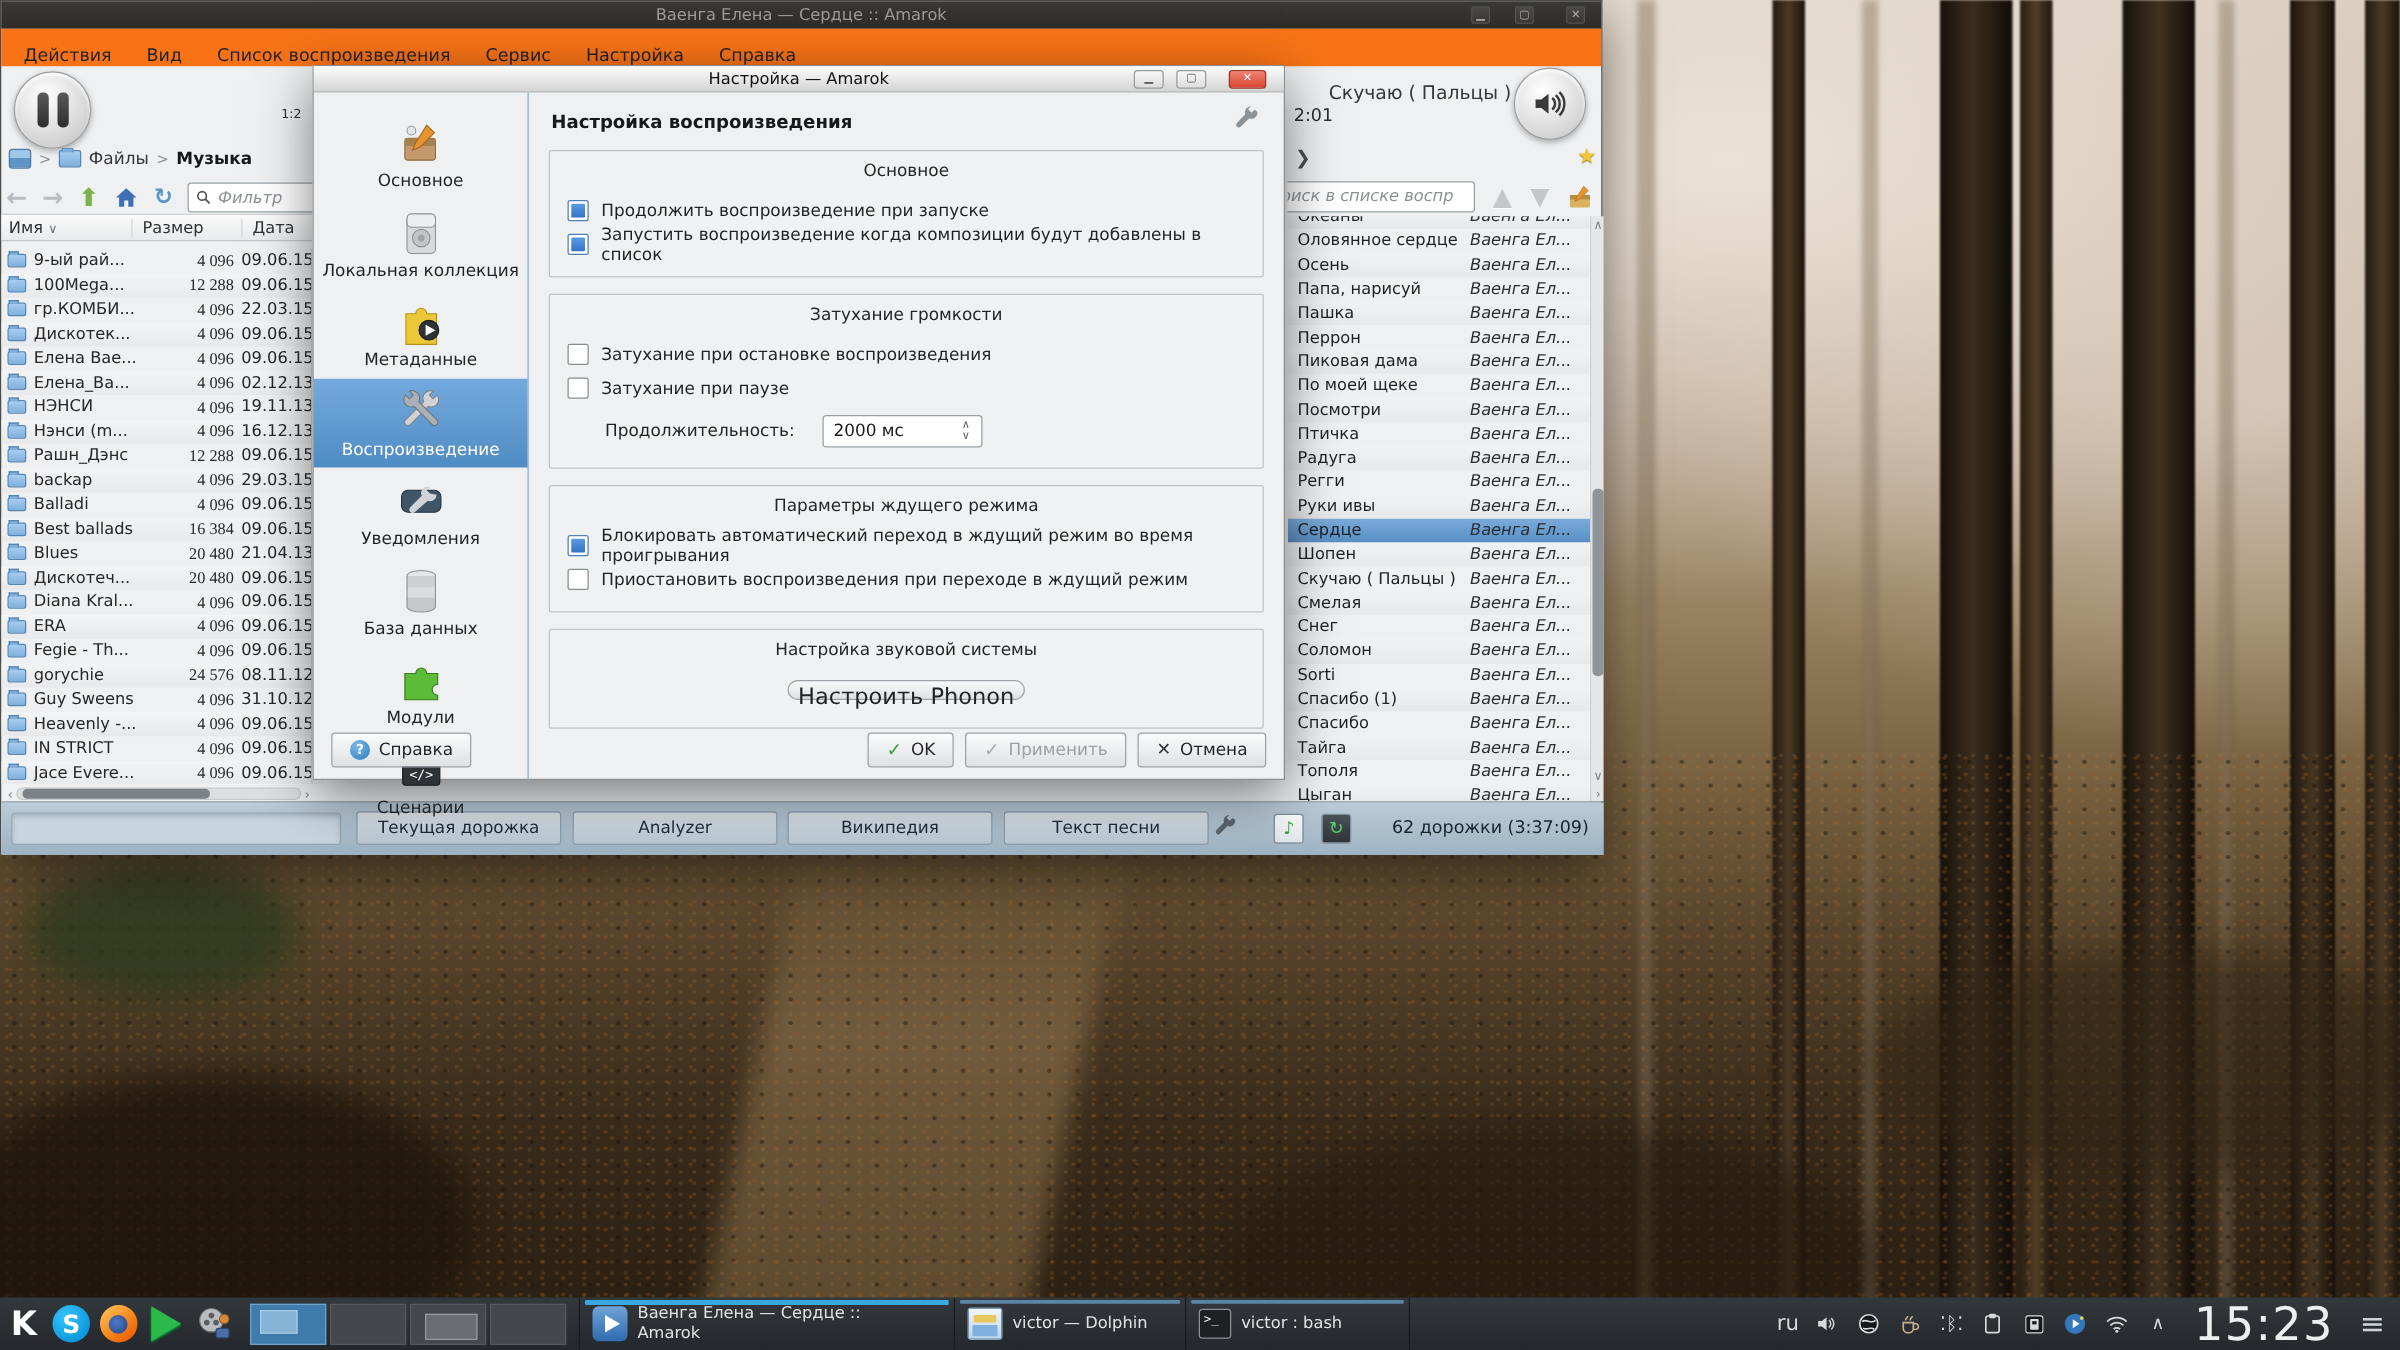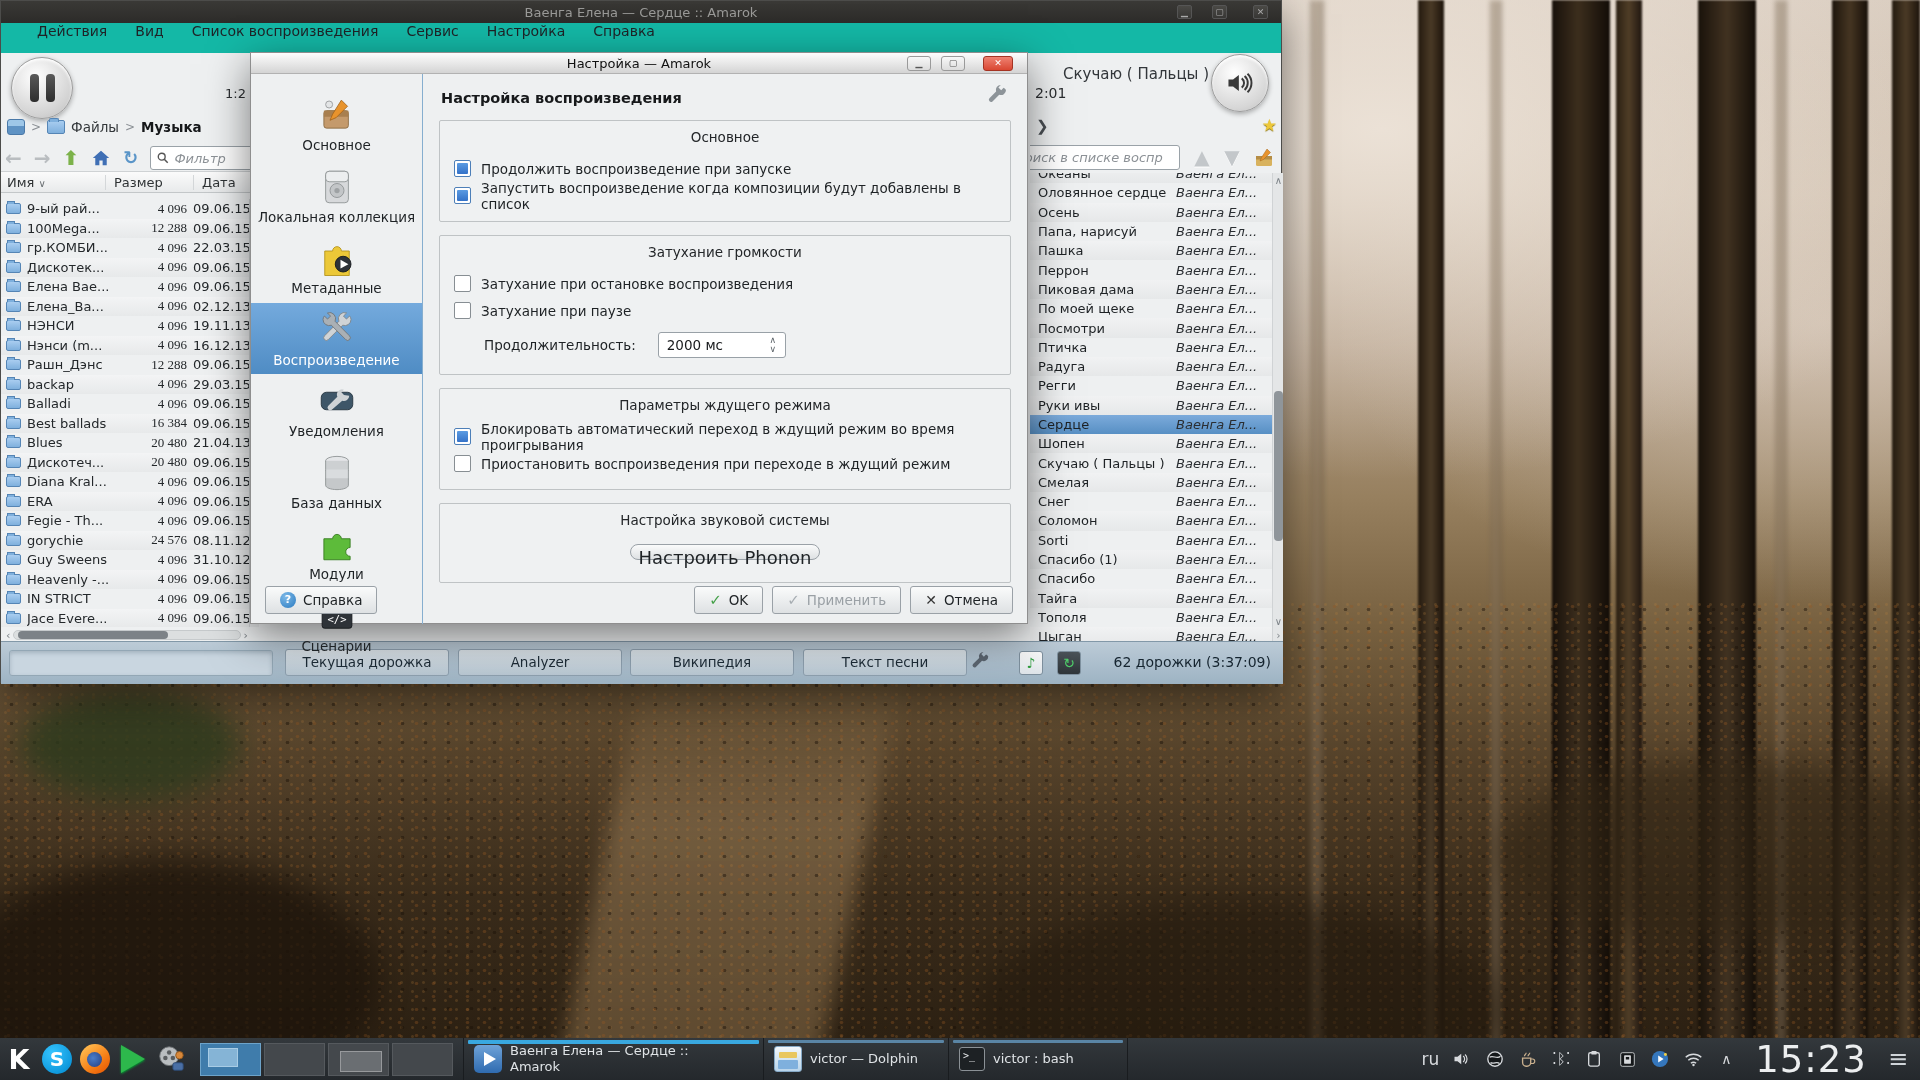--- a/index.html
+++ b/index.html
@@ -30,32 +30,32 @@
   
   #amarok { position:absolute; left:0; top:0; width:1282px; height:683px;
     background:#eef0f1; border:1px solid #4c4c4a; box-shadow:0 14px 40px rgba(0,0,0,.5); }
   #am-titlebar { position:absolute; left:0; top:0; width:100%; height:22px;
     background:linear-gradient(#3a3936,#2c2b29); color:#9a9a98; font-size:13px;
     display:flex; align-items:center; justify-content:center; }
   .tb-btn { position:absolute; top:4px; width:15px; height:14px; border-radius:2px;
     background:linear-gradient(#57565299,#3d3c3a99); border:1px solid #555;
     color:#aaa; font-size:9px; line-height:12px; text-align:center; }
   #am-menubar { position:absolute; left:0; top:22px; width:100%; height:30px;
-    background:#14b8a6; display:flex; align-items:flex-start; gap:28px; padding-left:36px;
+    background:#f97316; display:flex; align-items:flex-end; gap:28px; padding-left:18px;
     font-size:14px; color:#1f2226; }
   .menu-item { cursor:default; }
 
   
   #pause-btn { position:absolute; left:10px; top:56px; width:62px; height:62px; border-radius:50%;
     background:radial-gradient(circle at 40% 32%, #ffffff, #d2d2d2 70%, #b5b5b5);
     border:1px solid #9d9d9d; box-shadow:inset 0 2px 3px #fff, 0 2px 5px rgba(0,0,0,.3);
     display:flex; align-items:center; justify-content:center; gap:7px; }
   .pause-bar { width:9px; height:28px; border-radius:4px;
     background:linear-gradient(#5a5a5a,#2e2e2e); }
-  #elapsed-time { position:absolute; left:224px; top:85px; font-size:13px; color:#2b2e31; }
+  #elapsed-time { position:absolute; left:224px; top:85px; font-size:10px; color:#2b2e31; }
   #remaining-time { position:absolute; left:1034px; top:84px; font-size:14px; color:#2b2e31; }
   #next-track { position:absolute; left:1062px; top:64px; font-size:15px; color:#33373b; }
   #next-track .chev { font-weight:bold; color:#2c3338; }
   #volume-btn { position:absolute; left:1210px; top:53px; width:58px; height:58px; border-radius:50%;
     background:radial-gradient(circle at 40% 32%, #ffffff, #d6d6d6 70%, #b8b8b8);
     border:1px solid #9d9d9d; box-shadow:inset 0 2px 3px #fff, 0 2px 5px rgba(0,0,0,.3);
     display:flex; align-items:center; justify-content:center; }
 
   
   #file-panel { position:absolute; left:0; top:110px; width:258px; height:530px; overflow:hidden; }

